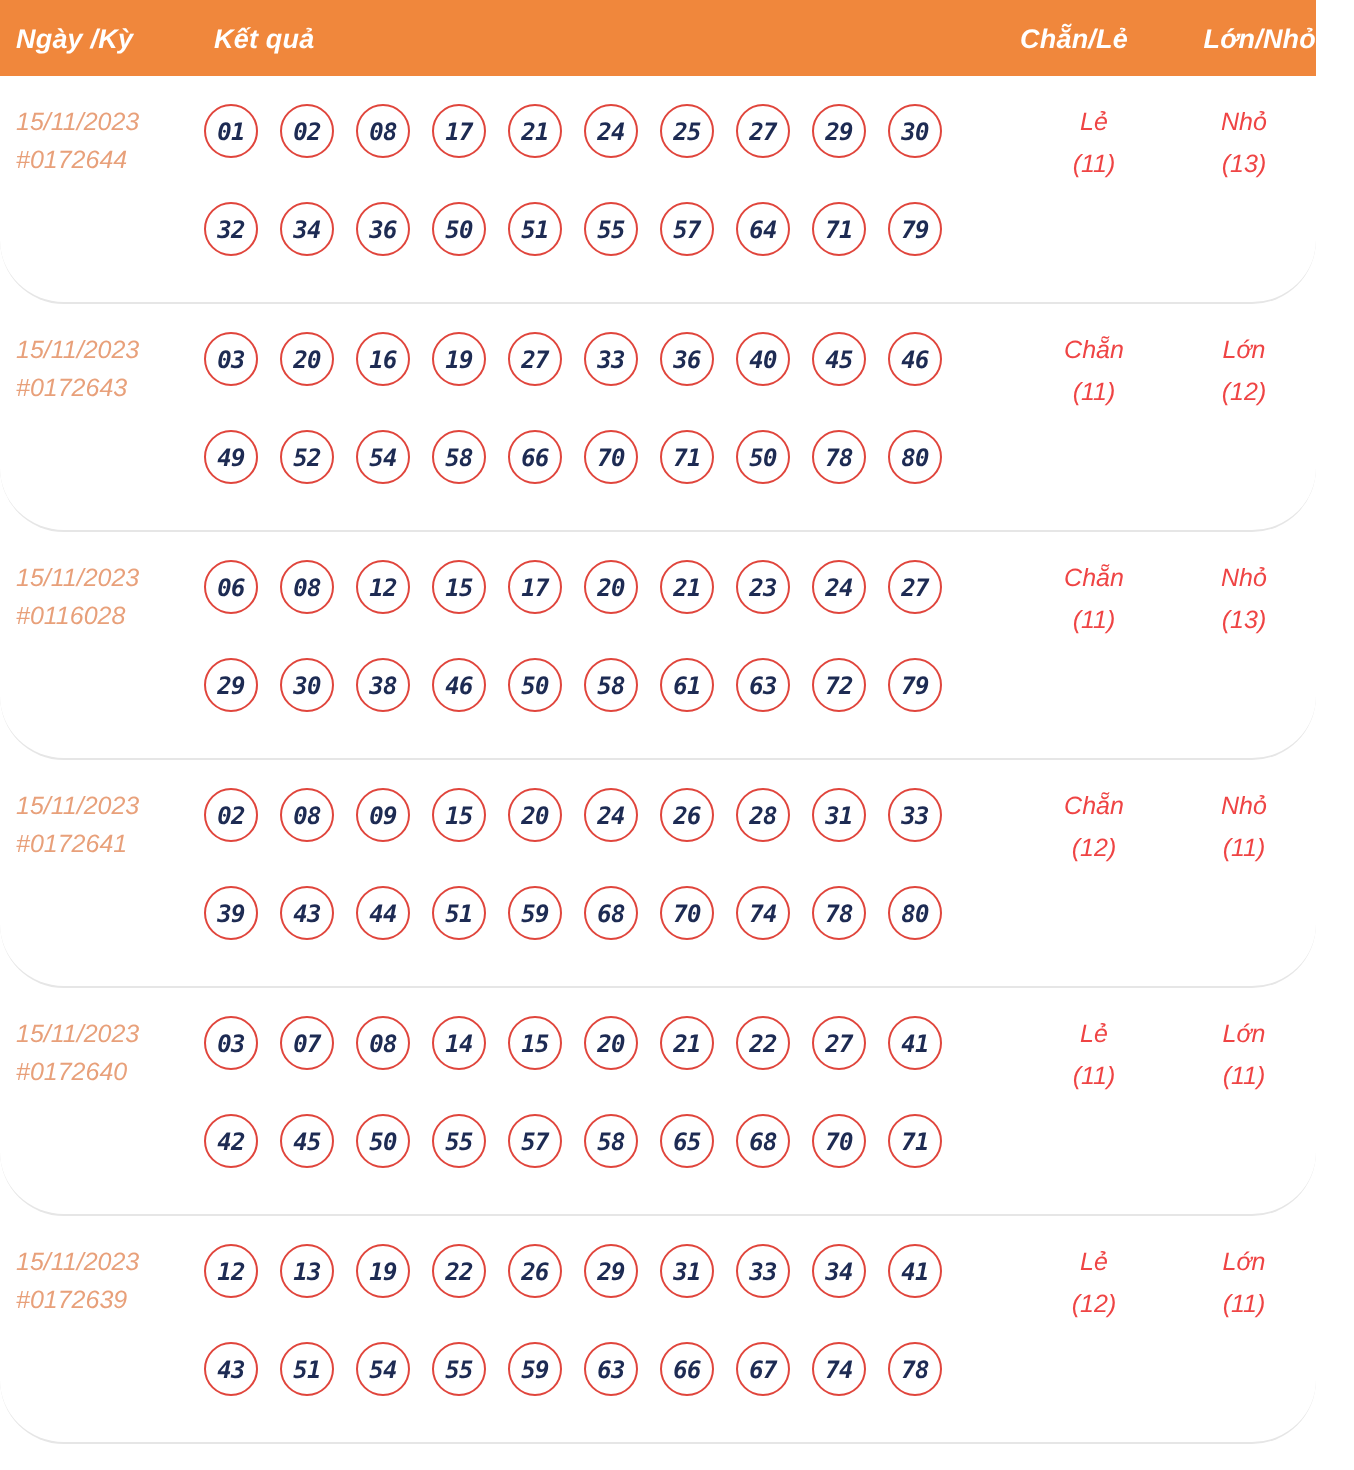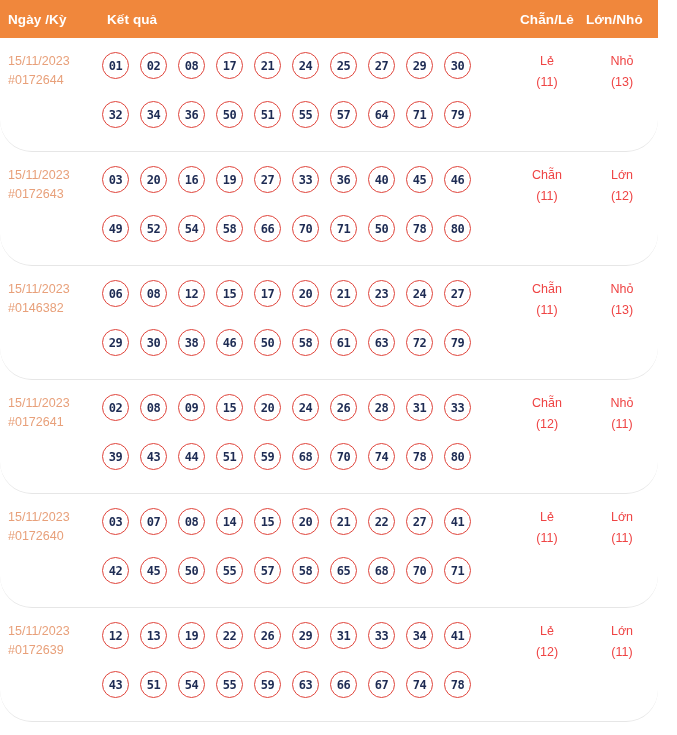--- a/index.html
+++ b/index.html
@@ -10,37 +10,38 @@
   }
   body {
     width: 677px;
     height: 735px;
     font-family: "Liberation Sans", sans-serif;
     overflow: hidden;
   }
   .results-table {
     width: 658px;
     background: #ffffff;
+    font-style: italic;
   }
 
   
   .table-header {
     display: flex;
     align-items: center;
     height: 38px;
     background: #f0873c;
     color: #ffffff;
     font-weight: bold;
     font-size: 13.5px;
     letter-spacing: 0.1px;
   }
   .col-date   { width: 100px; padding-left: 8px; flex: 0 0 100px; }
   .col-result { flex: 1 1 auto; padding-left: 7px; }
   .col-oe     { width: 78px;  flex: 0 0 78px;  text-align: center; }
-  .col-bs     { width: 72px;  flex: 0 0 72px;  text-align: left; }
+  .col-bs     { width: 72px;  flex: 0 0 72px;  text-align: right; margin-left: 10px; }
 
   
   .row {
     display: flex;
     align-items: flex-start;
     border-bottom: 1px solid #e6e6e6;
     min-height: 114px;
     background: #ffffff;
     border-radius: 32px;
   }
@@ -170,21 +171,21 @@
             <div class="ball">78</div>
             <div class="ball">80</div>
           </div>
         </div>
         <div class="cell-oe"><span>Chẵn</span><span class="count">(11)</span></div>
         <div class="cell-bs"><span>Lớn</span><span class="count">(12)</span></div>
       </div>
       <div class="row">
         <div class="cell-date">
           <span class="kyline">15/11/2023</span>
-          <span class="kyline">#0146382</span>
+          <span class="kyline">#0116028</span>
         </div>
         <div class="cell-result">
           <div class="ball-row">
             <div class="ball">06</div>
             <div class="ball">08</div>
             <div class="ball">12</div>
             <div class="ball">15</div>
             <div class="ball">17</div>
             <div class="ball">20</div>
             <div class="ball">21</div>

